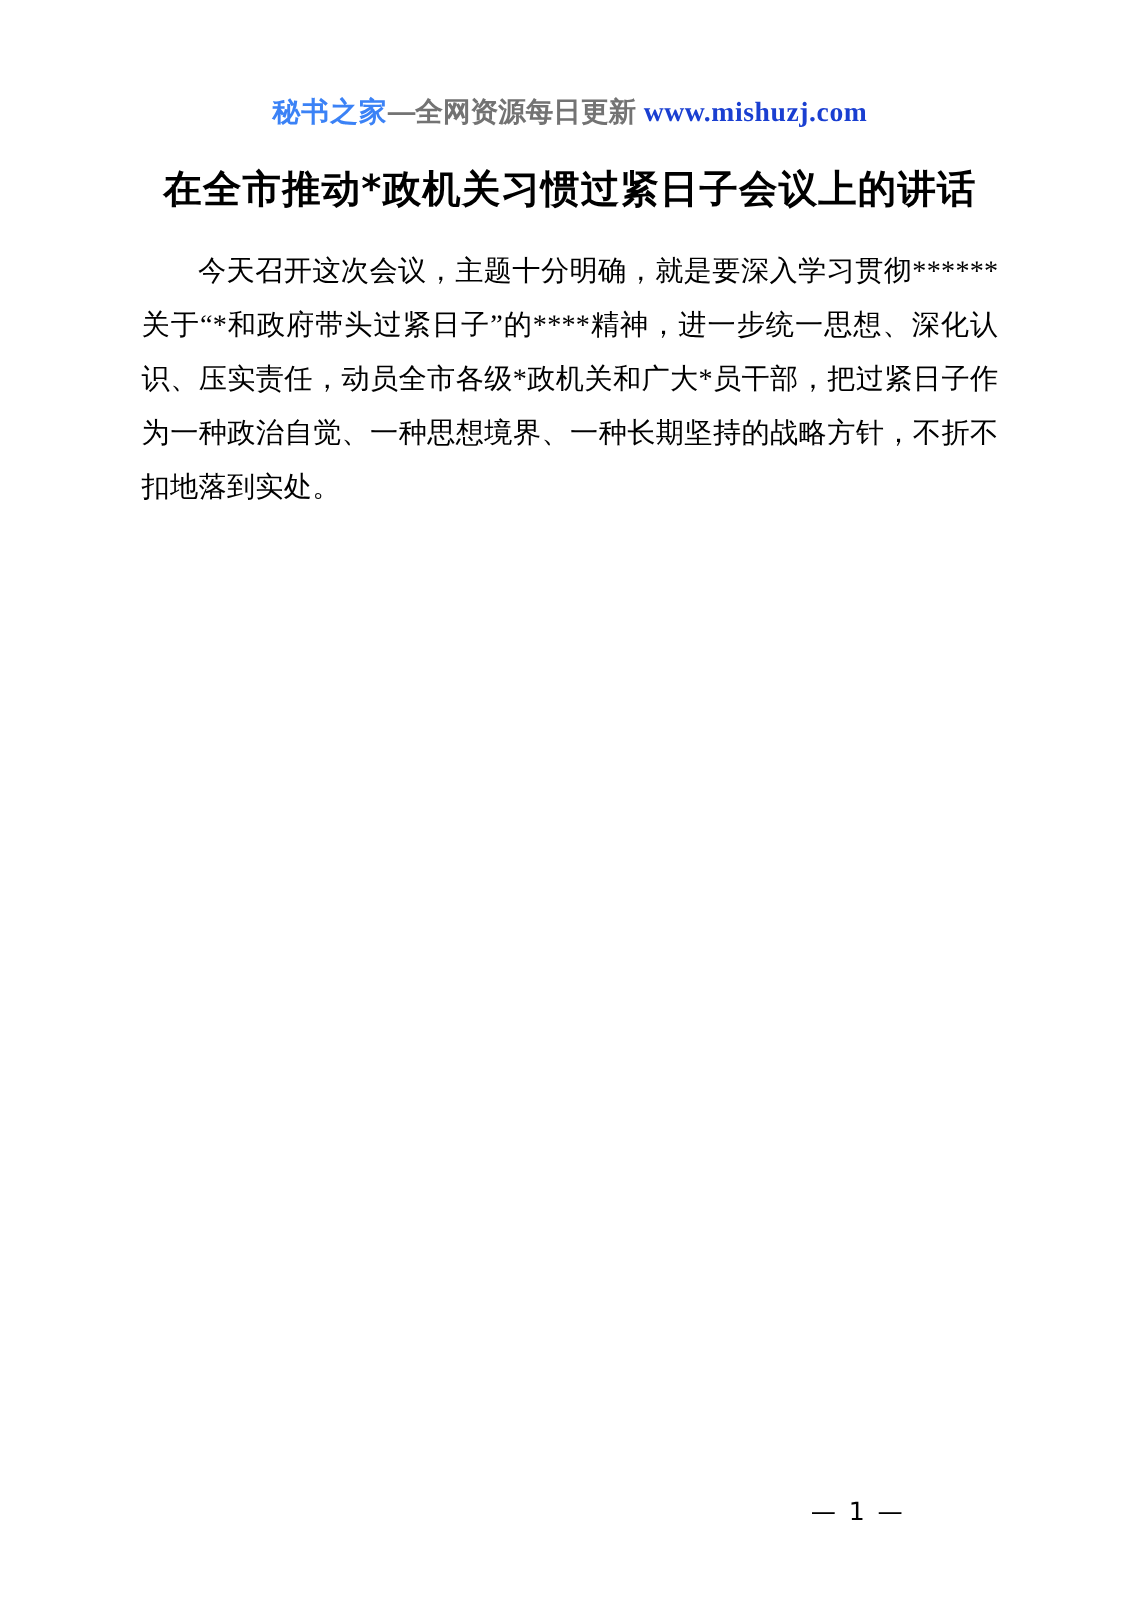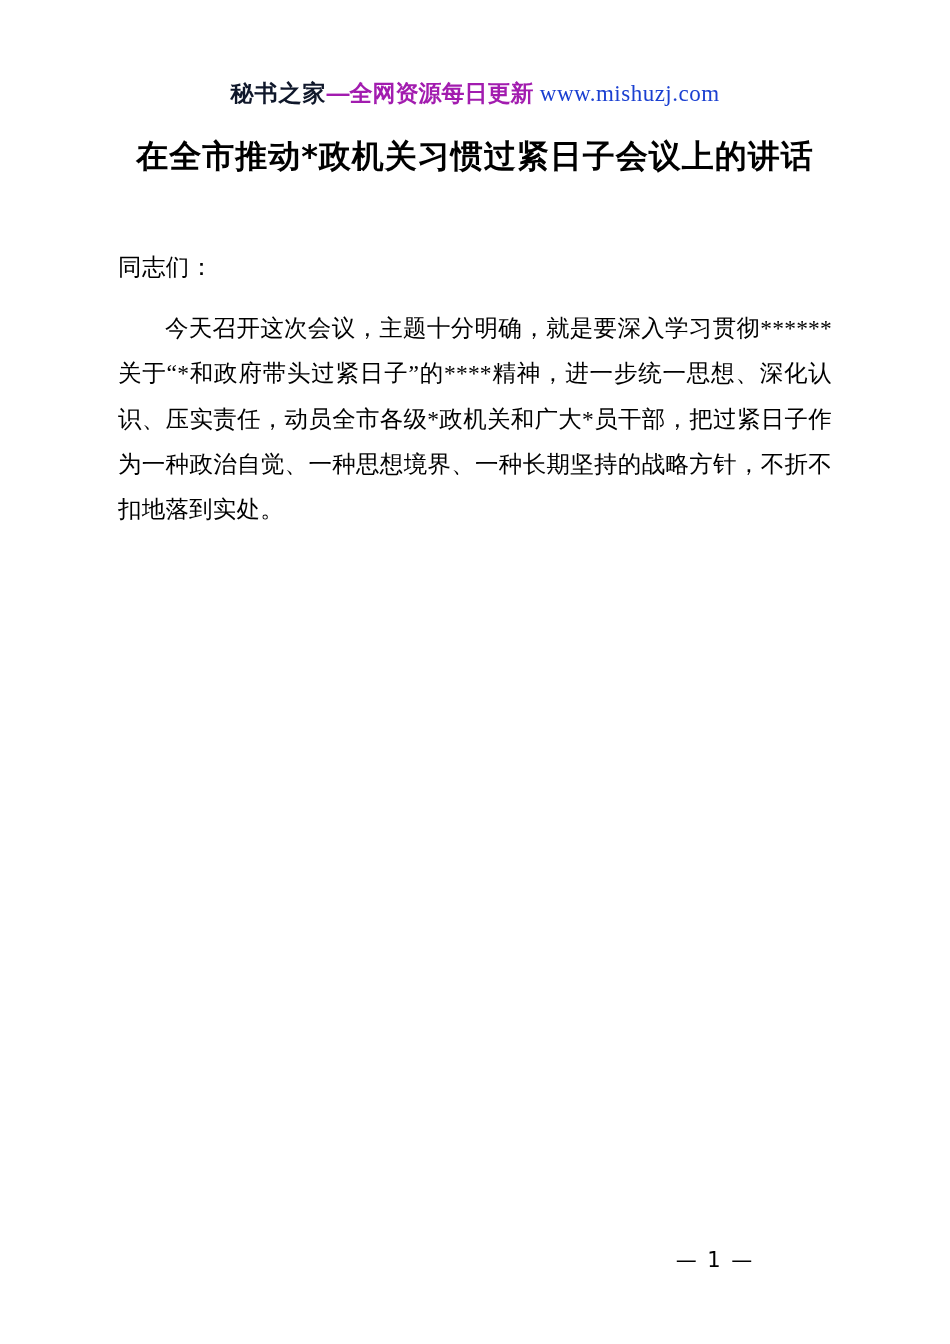--- a/index.html
+++ b/index.html
@@ -25,31 +25,31 @@
   }
   .watermark {
     margin-top: 80px;
     text-align: center;
     font-size: 23px;
     font-weight: bold;
     line-height: 1.2;
     white-space: nowrap;
   }
   .watermark .brand {
-    color: #0f172a;
+    color: #3b82f6;
     font-family: "DejaVu Sans", sans-serif;
     letter-spacing: 1px;
   }
   .watermark .tagline {
-    color: #a21caf;
+    color: #737373;
   }
   .watermark .url {
     color: #1a3fd1;
     font-family: "Liberation Serif", serif;
-    font-weight: normal;
+    font-weight: bold;
     letter-spacing: 0.5px;
   }
   .doc-title {
     margin-top: 24px;
     text-align: center;
     font-size: 32px;
     font-weight: bold;
     line-height: 1.55;
     letter-spacing: 1px;
     font-family: "DejaVu Sans", sans-serif;
@@ -87,20 +87,19 @@
 <body>
 
 <div class="page">
 
   <div class="watermark">
     <span class="brand">秘书之家</span><span class="tagline">—全网资源每日更新</span> <span class="url">www.mishuzj.com</span>
   </div>
 
   <h1 class="doc-title">在全市推动*政机关习惯过紧日子会议上的讲话</h1>
 
-  <div class="salutation">同志们：</div>
 
   <p class="para">今天召开这次会议，主题十分明确，就是要深入学习贯彻******关于“*和政府带头过紧日子”的****精神，进一步统一思想、深化认识、压实责任，动员全市各级*政机关和广大*员干部，把过紧日子作为一种政治自觉、一种思想境界、一种长期坚持的战略方针，不折不扣地落到实处。</p>
 
 
   <div class="page-number">— 1 —</div>
 
 </div>
 
 </body></html>

